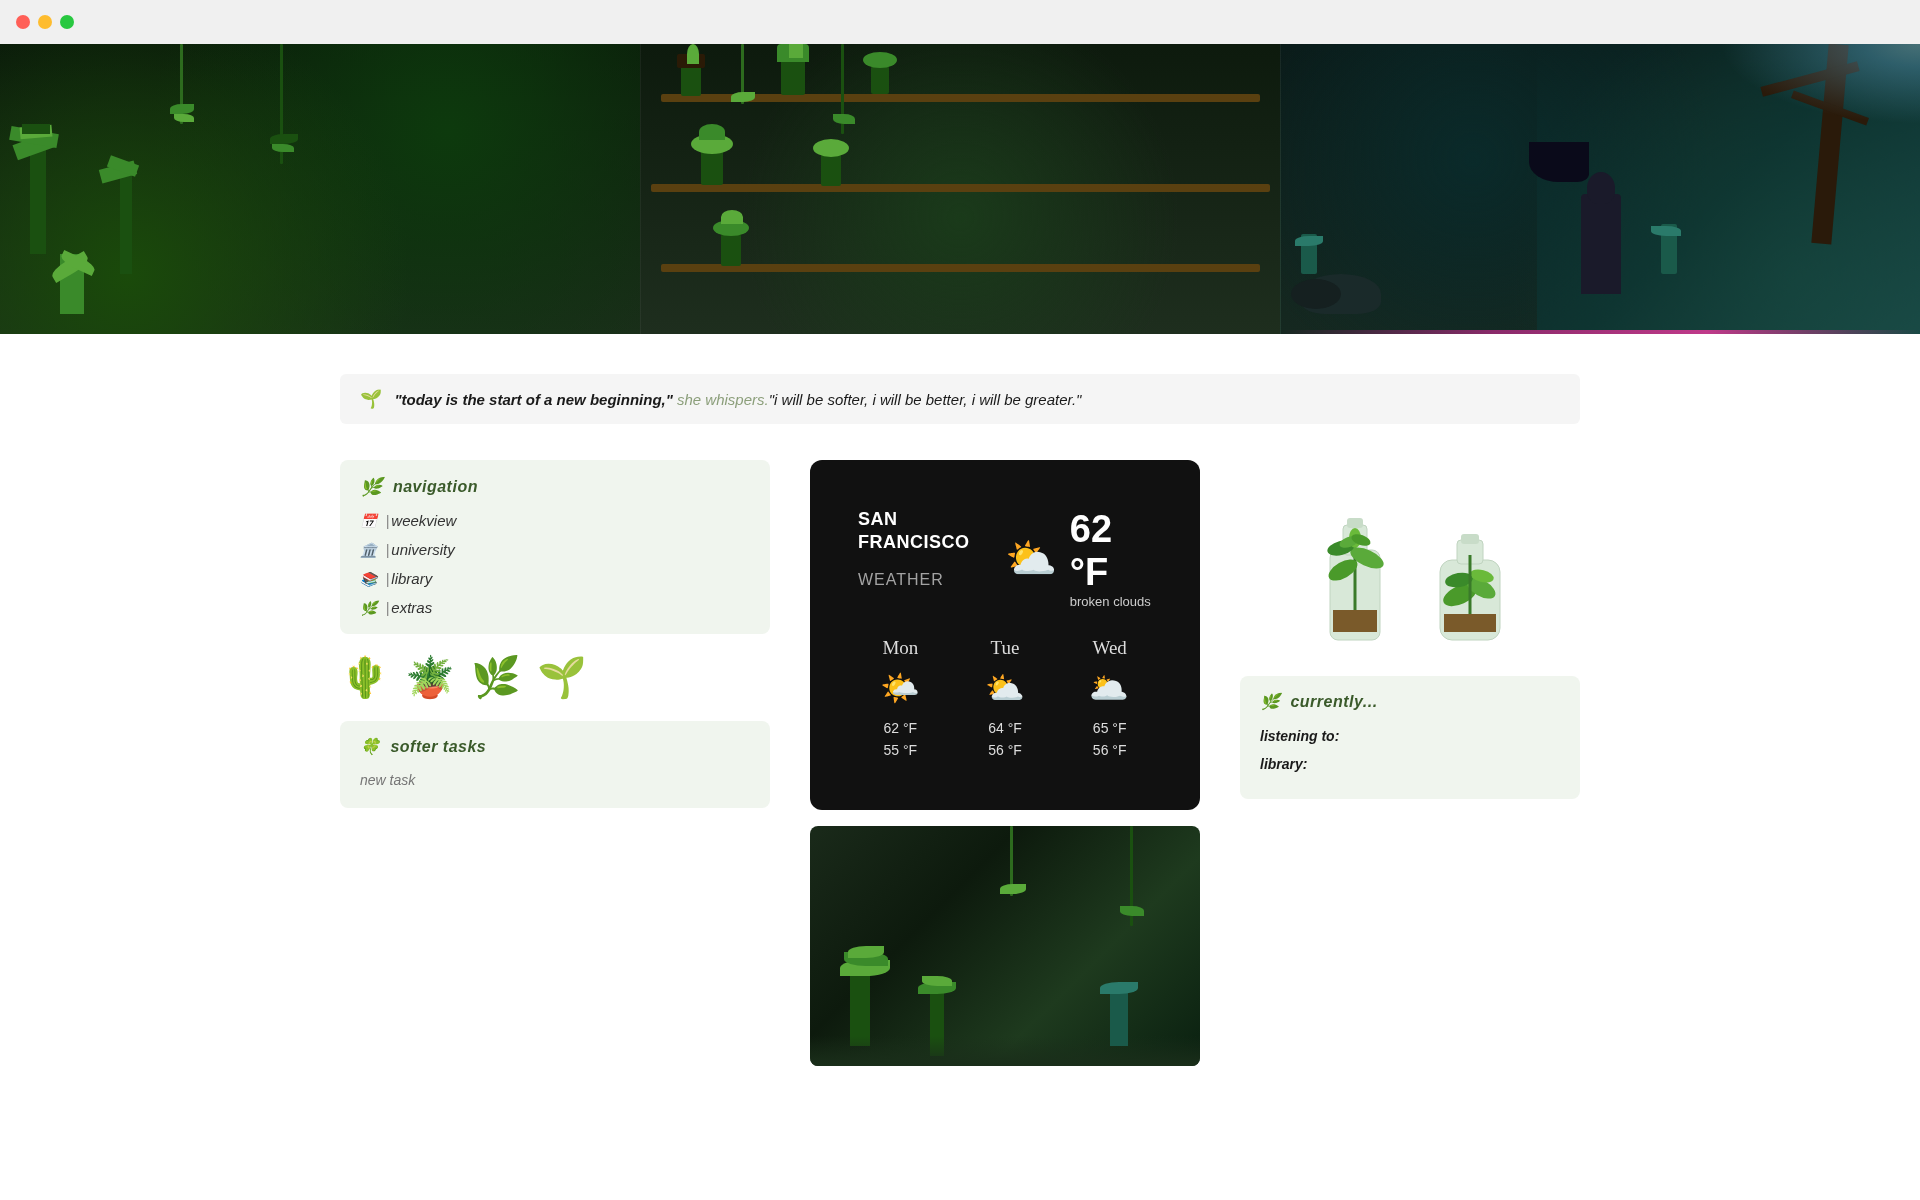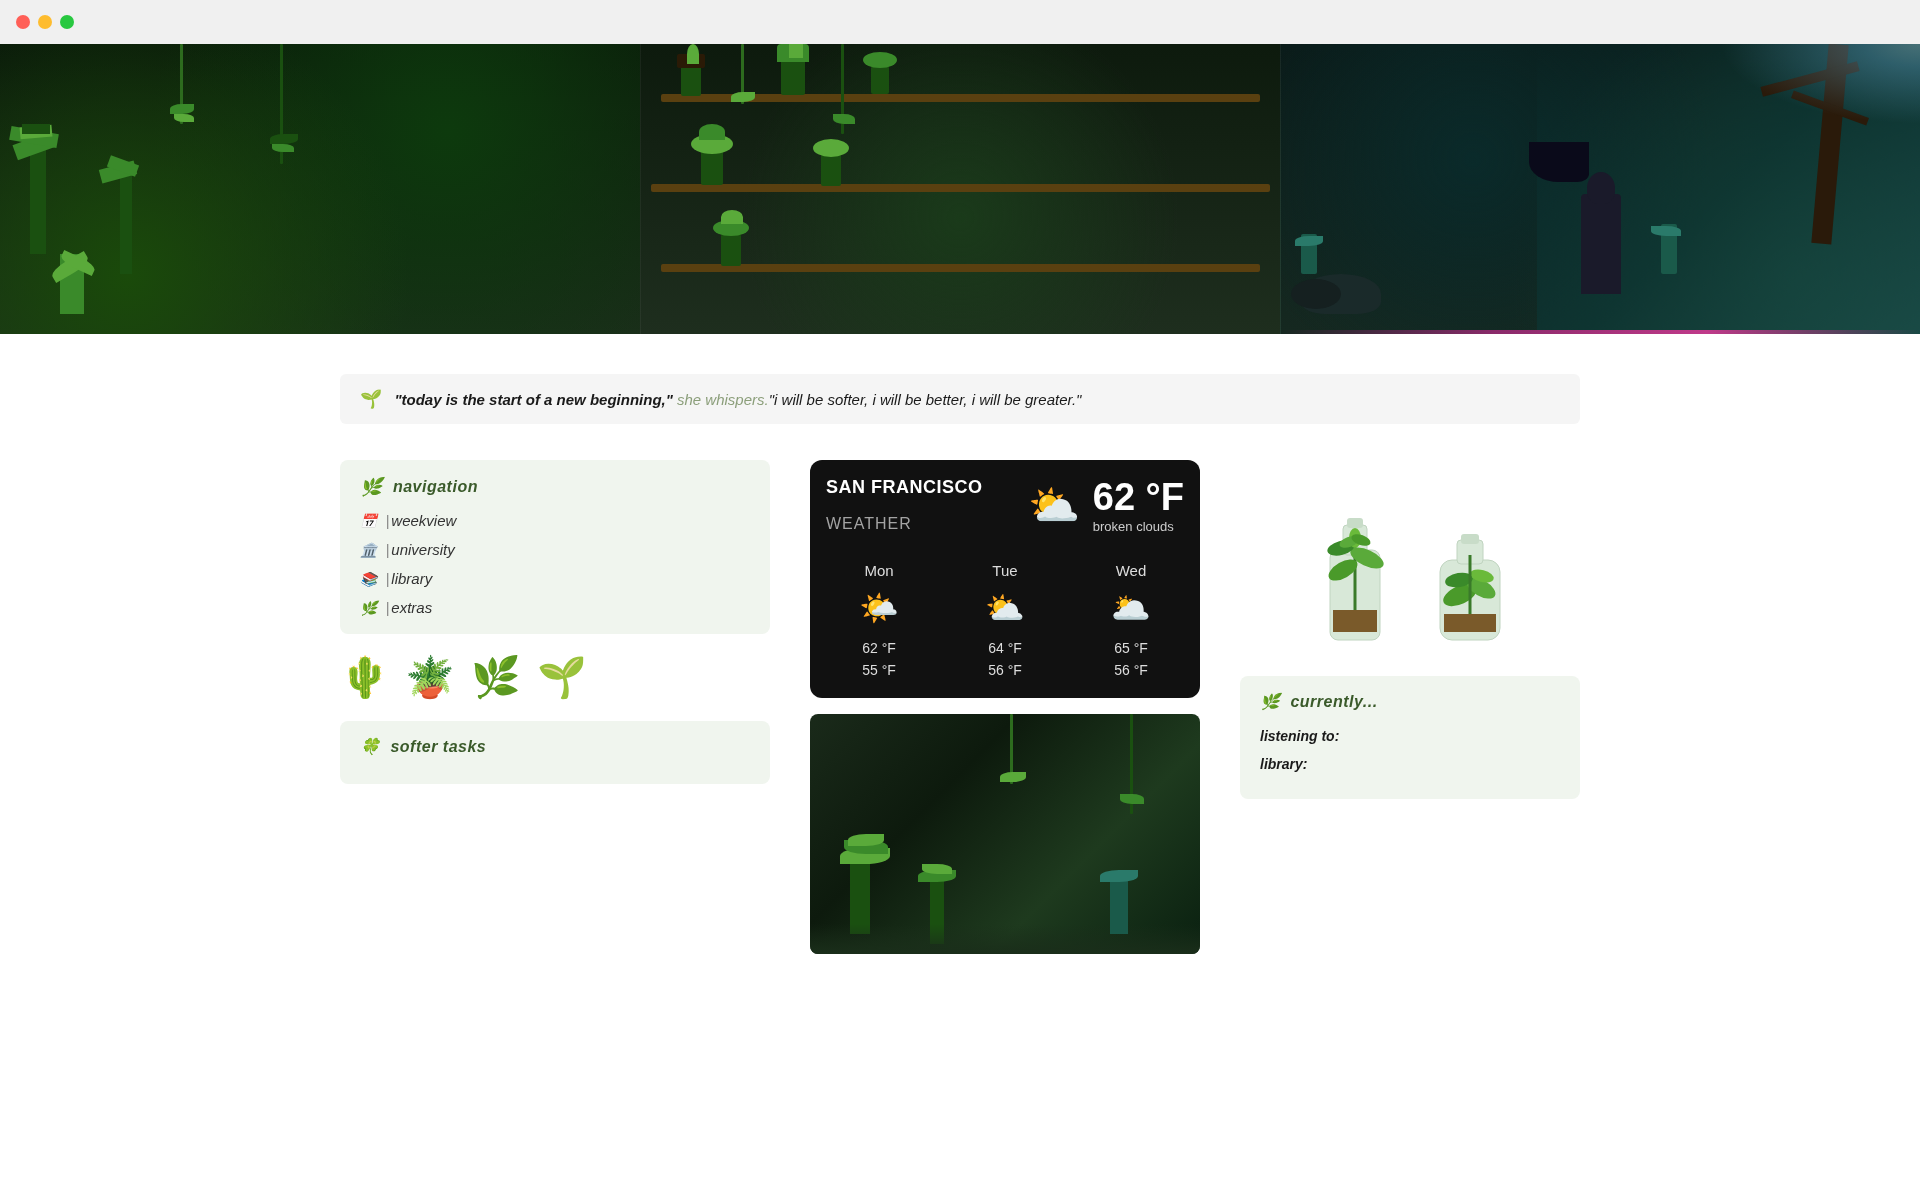--- a/index.html
+++ b/index.html
@@ -162,21 +162,21 @@
       padding: 4px 0;
     }
 
     
     .mid-col {}
 
     
     .weather-widget {
       background: #111111;
       border-radius: 12px;
-      padding: 16px;
+      padding: 48px;
       color: white;
       margin-bottom: 16px;
     }
     .weather-header {
       display: flex;
       justify-content: space-between;
       align-items: flex-start;
       margin-bottom: 28px;
     }
     .weather-location {
@@ -206,24 +206,25 @@
       color: #ccc;
     }
 
     .weather-forecast {
       display: grid;
       grid-template-columns: 1fr 1fr 1fr;
       gap: 20px;
       text-align: center;
     }
     .forecast-day {
-      font-size: 15px;
+      font-size: 19px;
       color: #ddd;
       font-weight: 500;
       margin-bottom: 10px;
+      font-family: Liberation Serif, serif;
     }
     .forecast-icon { font-size: 32px; margin-bottom: 10px; }
     .forecast-temps {
       font-size: 14px;
       color: #ddd;
       line-height: 1.6;
     }
 
     
     .scene-image2 {
@@ -470,20 +471,21 @@
         <span class="plant-emoji">🪴</span>
         <span class="plant-emoji">🌿</span>
         <span class="plant-emoji">🌱</span>
       </div>
 
       <div class="tasks-card">
         <div class="tasks-title">
           <span>🍀</span>
           <span>softer tasks</span>
         </div>
+        <input type="text" class="tasks-input" placeholder="new task" style="">
       </div>
     </div>
 
     <div class="mid-col">
 
       <div class="weather-widget">
         <div class="weather-header">
           <div>
             <div class="weather-location">SAN FRANCISCO</div>
             <div class="weather-label">WEATHER</div>

